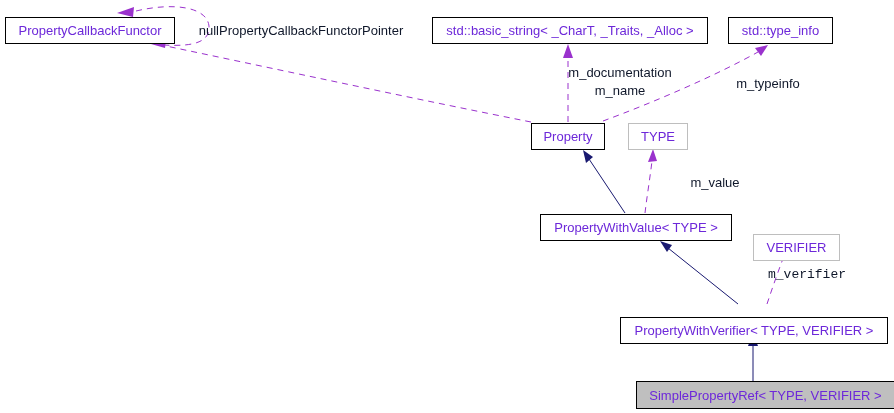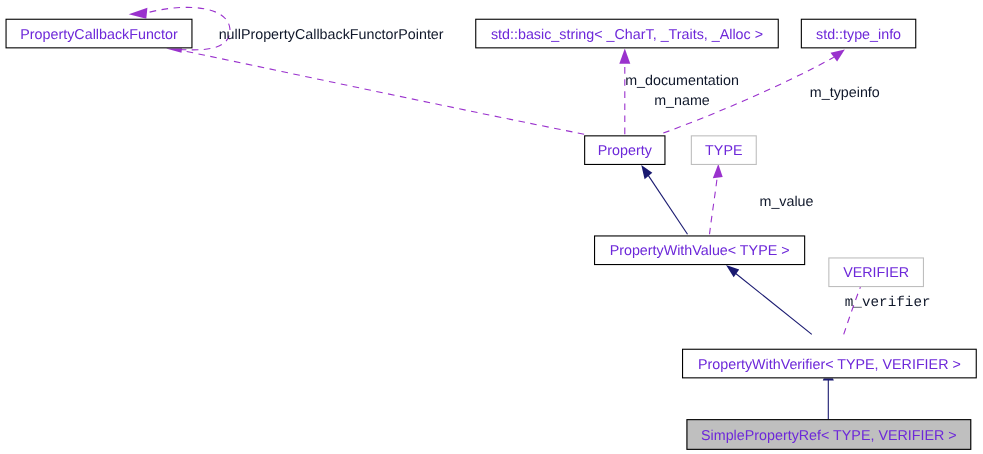--- a/index.html
+++ b/index.html
@@ -31,21 +31,21 @@
     border: 1px solid #000000;
     background: #ffffff;
     color: #6d28d9;
     font-size: 13px;
     display: flex;
     align-items: center;
     justify-content: center;
     white-space: nowrap;
   }
   .node.template { border-color: #bebebe; }
-  .node.current { background: #bfbfbf; }
+  .node.current { background: #bfbfbf; margin-left: 12px; }
   .n-pcf  { left: 5px;   top: 17px;  width: 170px; height: 27px; }
   .n-bstr { left: 432px; top: 17px;  width: 276px; height: 27px; }
   .n-tinf { left: 728px; top: 17px;  width: 105px; height: 27px; }
   .n-prop { left: 531px; top: 123px; width: 74px;  height: 27px; }
   .n-type { left: 628px; top: 123px; width: 60px;  height: 27px; }
   .n-pwv  { left: 540px; top: 214px; width: 192px; height: 27px; text-align: right; }
   .n-ver  { left: 753px; top: 214px; width: 87px;  height: 27px; margin-top: 20px; }
   .n-pwvf { left: 620px; top: 317px; width: 268px; height: 27px; }
   .n-spr  { left: 624px; top: 381px; width: 259px; height: 28px; }
   .elabel {

